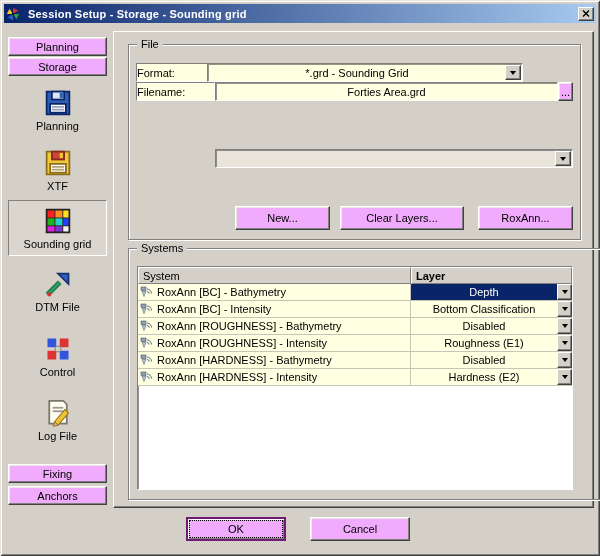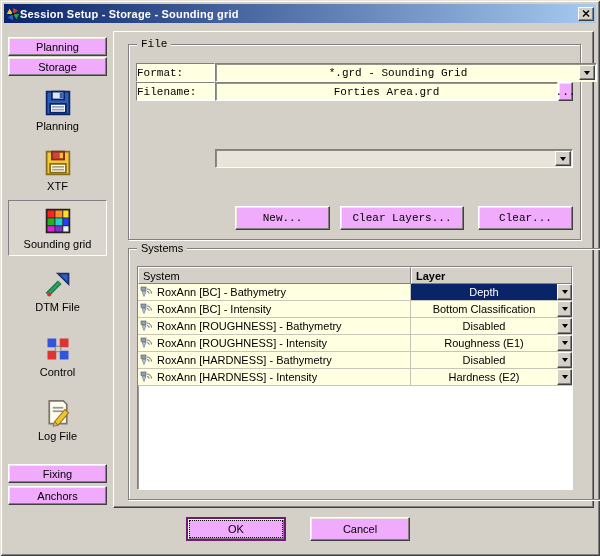--- a/index.html
+++ b/index.html
@@ -13,21 +13,21 @@
   .window {
     position: absolute; inset: 0;
     background: #d4d0c8;
     box-shadow: inset 1px 1px 0 #e8e4dc, inset -1px -1px 0 #404040,
                 inset 2px 2px 0 #ffffff, inset -2px -2px 0 #808080;
   }
   
   .titlebar {
     position: absolute; left: 4px; top: 4px; right: 4px; height: 19px;
     background: linear-gradient(to right, #0a246a, #a6caf0);
-    display: flex; align-items: center; gap: 0; padding: 0 2px;
+    display: flex; align-items: center; gap: 8px; padding: 0 2px;
   }
   .title-text {
     color: #fff; font-weight: bold; flex: 1;
     white-space: nowrap; overflow: hidden; letter-spacing: .2px;
   }
   
   .raised {
     background: #f0abfc;
     border: 1px solid; border-color: #ffffff #404040 #404040 #ffffff;
     box-shadow: inset -1px -1px 0 #808080, inset 1px 1px 0 #ece9e2;
@@ -71,21 +71,21 @@
   }
   .group {
     position: absolute;
     border: 1px solid #808080;
     box-shadow: inset 1px 1px 0 #ffffff, 1px 1px 0 #ffffff;
   }
   .group-title {
     position: absolute; top: -8px; left: 8px;
     background: #d4d0c8; padding: 0 4px; line-height: 14px;
   }
-  .file-group { left: 14px; top: 12px; width: 453px; height: 196px; font-family: Liberation Mono, monospace; }
+  .file-group { left: 14px; top: 12px; width: 453px; height: 196px; }
   .systems-group { left: 14px; top: 216px; width: 494px; height: 252px; }
   .label-cell {
     position: absolute; height: 19px; background: #ffffe1;
     border: 1px solid; border-color: #808080 #ffffff #ffffff #808080;
     display: flex; align-items: center; 
   }
   .field {
     position: absolute; height: 19px; background: #ffffe1;
     display: flex; align-items: center; justify-content: center;
   }
@@ -250,21 +250,21 @@
   </div>
 
   <div class="panel">
 
     <div class="group file-group">
       <span class="group-title">File</span>
 
       <div class="label-cell" style="left:7px;top:18px;width:79px">
         <span>Format:</span>
       </div>
-      <div class="field sunken combo" style="left:86px;top:18px;width:382px">
+      <div class="field sunken combo" style="left:78px;top:18px;width:316px">
         <span>*.grd - Sounding Grid</span>
         <span class="drop-btn">
             <span class="arr"></span>
           </span>
       </div>
 
       <div class="label-cell" style="left:7px;top:37px;width:79px">
         <span>Filename:</span>
       </div>
       <div class="field sunken" style="left:86px;top:37px;width:343px">
@@ -281,21 +281,21 @@
           </span>
       </div>
 
       <div class="btn raised" style="left:106px;top:161px;width:95px;height:24px">
         <span>New...</span>
       </div>
       <div class="btn raised" style="left:211px;top:161px;width:124px;height:24px">
         <span>Clear Layers...</span>
       </div>
       <div class="btn raised" style="left:349px;top:161px;width:95px;height:24px">
-        <span>Clear...</span>
+        <span>RoxAnn...</span>
       </div>
     </div>
 
     <div class="group systems-group">
       <span class="group-title">Systems</span>
 
       <div class="table sunken">
         <div class="thead">
           <div class="th th-system">
               <span>System</span>

